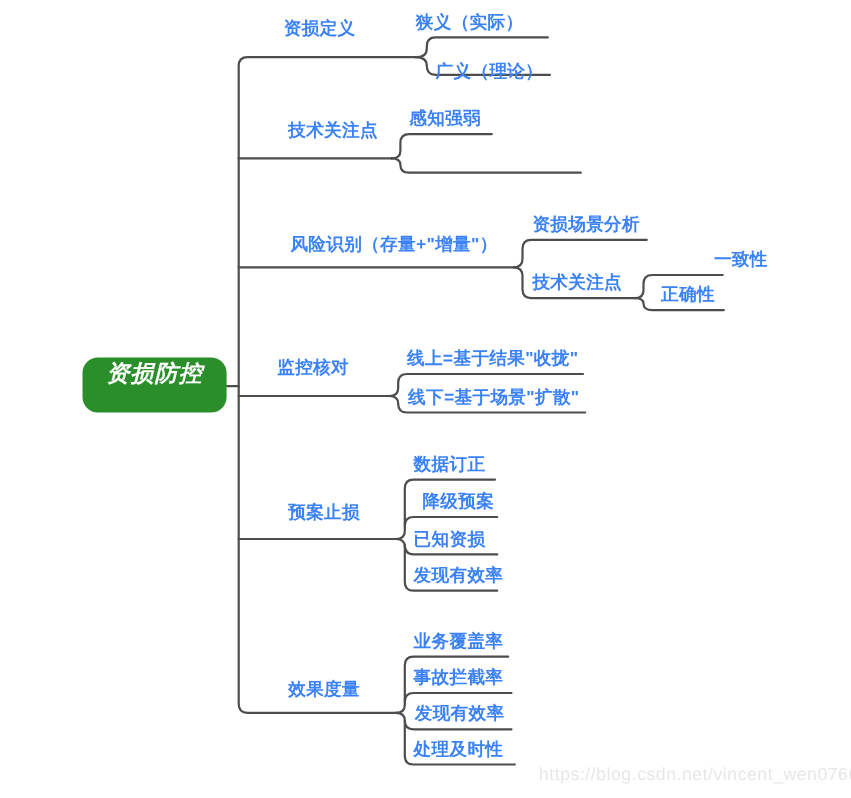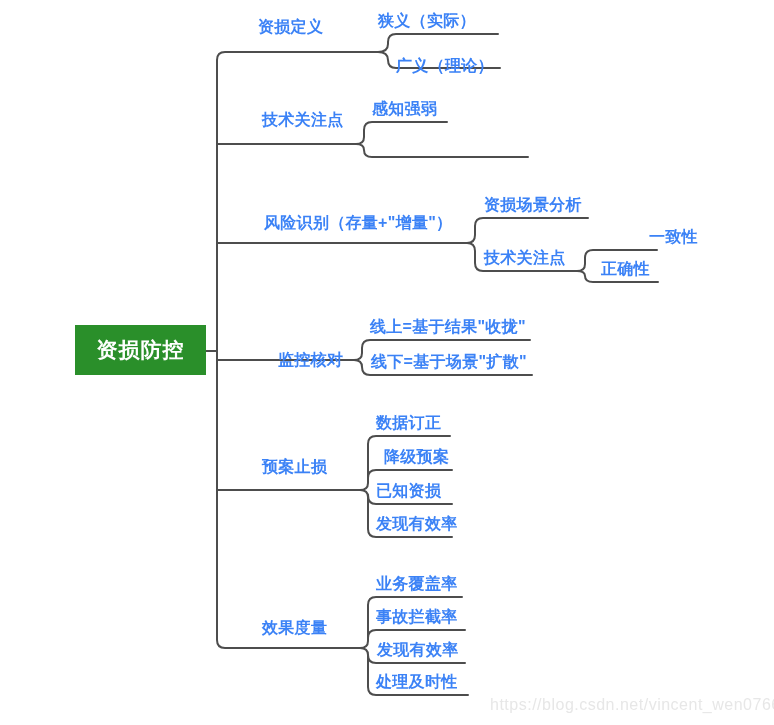--- a/index.html
+++ b/index.html
@@ -31,24 +31,25 @@
     line-height: 18px;
     font-weight: 700;
     color: #3b82f6;
     letter-spacing: 0.3px;
   }
   .root-node {
     position: absolute;
     left: 75px; top: 325px;
     width: 131px; height: 50px;
     background: #2a8f2a;
-    border-radius: 0;
+    border-radius: 14px;
     display: flex;
-    align-items: center;
+    align-items: flex-start;
     justify-content: center;
+    font-style: italic;
   }
   .root-node .root-label {
     color: #ffffff;
     font-size: 21px;
     font-weight: 700;
     letter-spacing: 1px;
   }
   .watermark {
     position: absolute;
     left: 490px; top: 696px;
@@ -101,21 +102,21 @@
     <path d="M 360 648 Q 368 648 368 655 L 368 687 Q 368 695 376 695 H 468"></path>
   </svg>
 
   <div class="root-node">
     <span class="root-label">资损防控</span>
   </div>
 
   <div class="label" style="left:258px; top:18px;">资损定义</div>
   <div class="label" style="left:262px; top:111px;">技术关注点</div>
   <div class="label" style="left:264px; top:214px;">风险识别（存量+"增量"）</div>
-  <div class="label" style="left:278px; top:326px;margin-top:25px;">监控核对</div>
+  <div class="label" style="left:252px; top:326px;">监控核对</div>
   <div class="label" style="left:262px; top:458px;">预案止损</div>
   <div class="label" style="left:262px; top:619px;">效果度量</div>
 
   <div class="label" style="left:378px; top:12px;">狭义（实际）</div>
   <div class="label" style="left:396px; top:57px;">广义（理论）</div>
 
   <div class="label" style="left:372px; top:100px;">感知强弱</div>
 
   <div class="label" style="left:484px; top:196px;">资损场景分析</div>
   <div class="label" style="left:484px; top:249px;">技术关注点</div>

